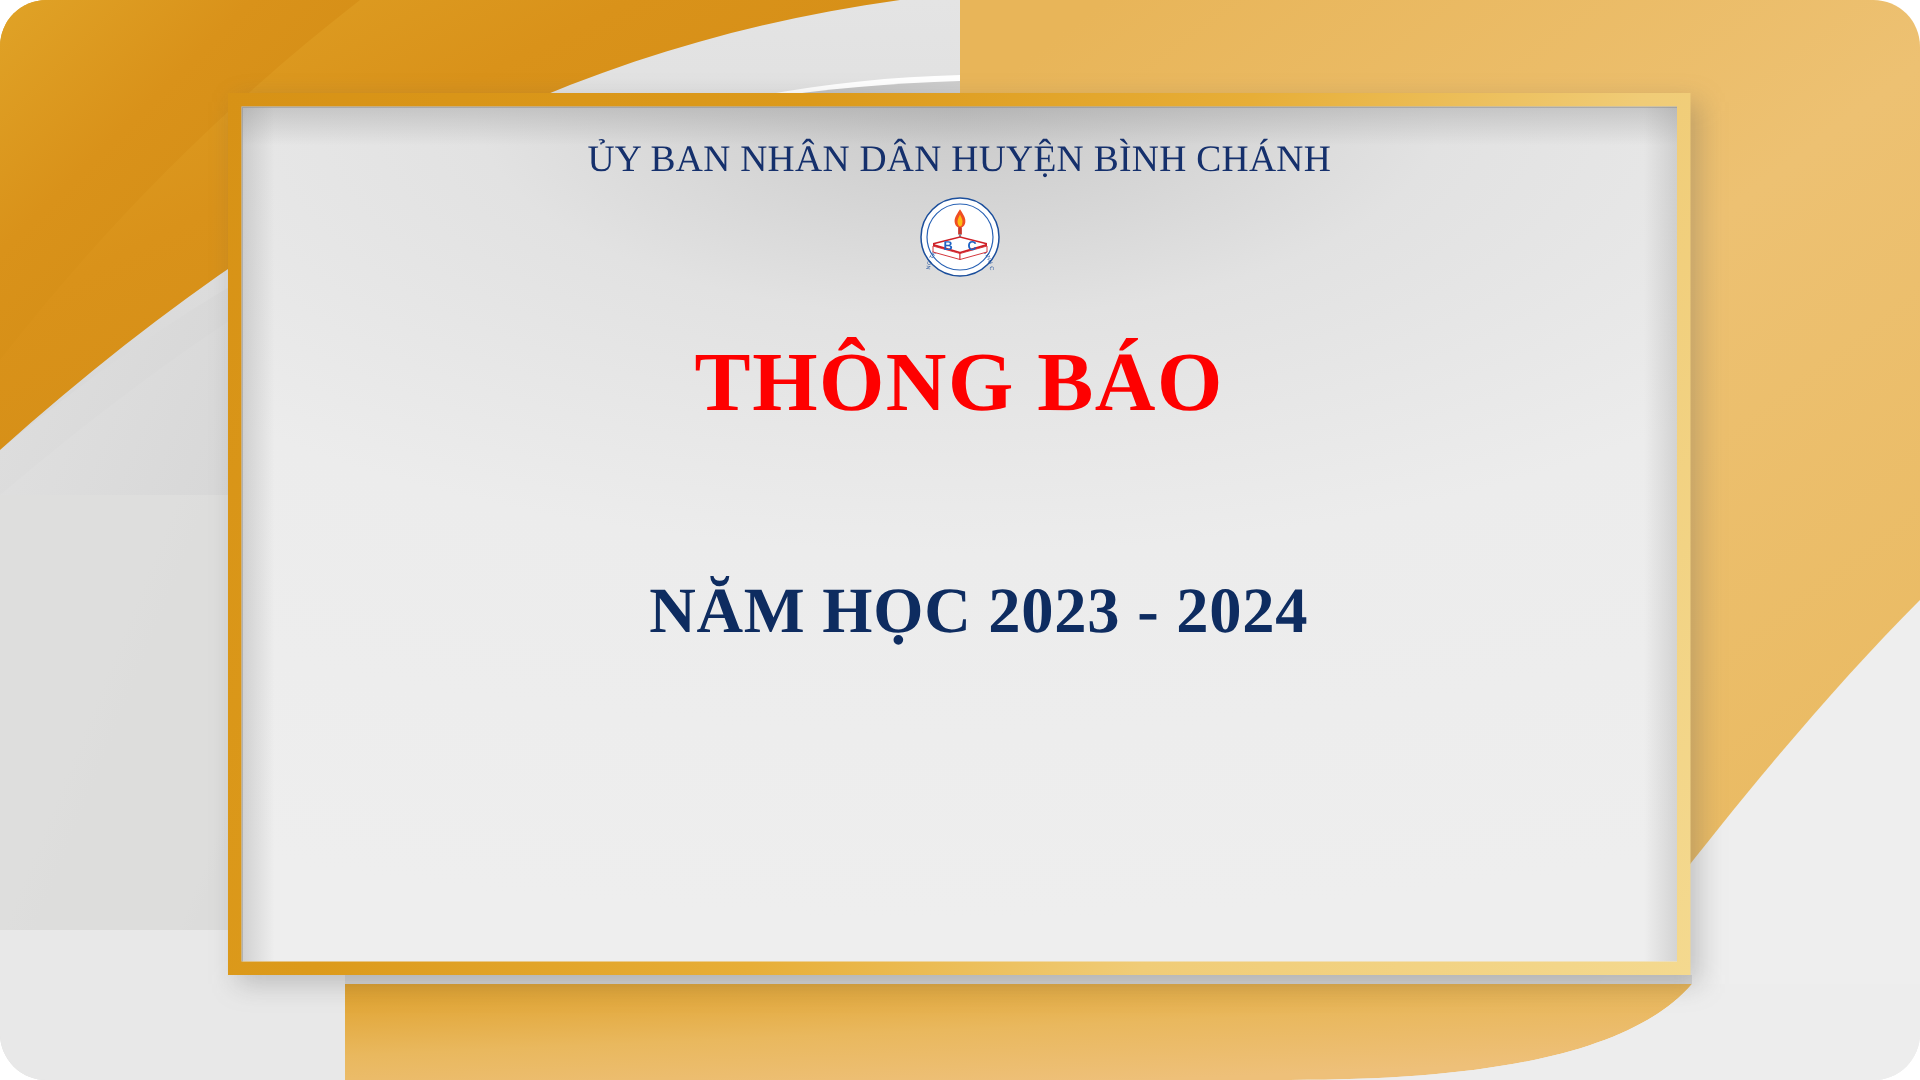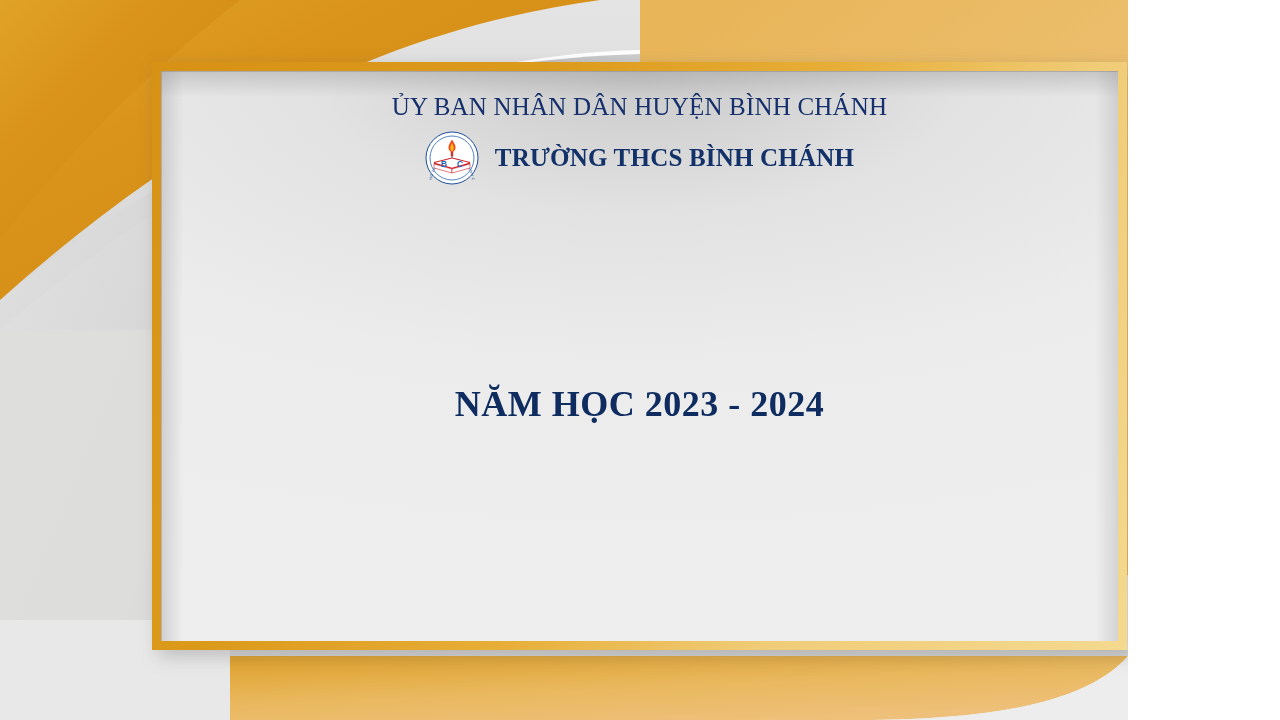--- a/index.html
+++ b/index.html
@@ -7,24 +7,25 @@
     margin: 0;
     padding: 0;
     background: #ffffff;
   }
   body {
     font-family: "Liberation Serif", "DejaVu Serif", serif;
   }
 
   #slide {
     position: relative;
-    width: 1128px;
+    width: 1280px;
     height: 720px;
     overflow: hidden;
     background: #ffffff;
+    border-radius: 31px;
   }
 
   
   .bg-layer {
     position: absolute;
     inset: 0;
     overflow: hidden;
   }
   .bg-svg {
     position: absolute;
@@ -167,24 +168,25 @@
   }
 
   .title-sub2 {
     position: absolute;
     top: 312px;
     left: 0;
     width: 100%;
     text-align: center;
     color: #0e2c60;
     font-family: "Liberation Serif", "DejaVu Serif", serif;
-    font-size: 36px;
+    font-size: 43px;
     font-weight: bold;
     letter-spacing: 0.5px;
     white-space: nowrap;
+    padding-left: 13px;
   }
 
   .date-line {
     position: absolute;
     top: 410px;
     right: 22px;
     color: #0e2c60;
     font-family: "Liberation Serif", "DejaVu Serif", serif;
     font-size: 27px;
     font-weight: bold;
@@ -292,22 +294,22 @@
           <path d="M18 62 L54 53 L90 62 L90 66 L54 76 L18 66 Z" fill="#cf2027"></path>
           <path d="M20 63.5 L54 55 L88 63.5 L54 73.5 Z" fill="#ffffff"></path>
           <path d="M18 66 L54 76 L54 84 L18 74 Z" fill="#ffffff" stroke="#cf2027" stroke-width="1.2"></path>
           <path d="M90 66 L54 76 L54 84 L90 74 Z" fill="#ffffff" stroke="#cf2027" stroke-width="1.2"></path>
 
           <text x="38" y="71" font-family="&quot;Liberation Sans&quot;, sans-serif" font-size="17" font-weight="bold" fill="#1e63c4" text-anchor="middle">B</text>
           <text x="70" y="71" font-family="&quot;Liberation Sans&quot;, sans-serif" font-size="17" font-weight="bold" fill="#1e63c4" text-anchor="middle">C</text>
         </svg>
       </div>
 
-      <div class="school-name">TRƯỜNG THCS BÌNH CHÁNH</div>
     </div>
 
+    <div class="title-main">THÔNG BÁO</div>
 
 
     <div class="title-sub2">NĂM HỌC 2023 - 2024</div>
 
 
   </div>
 </div>
 
 </body></html>

